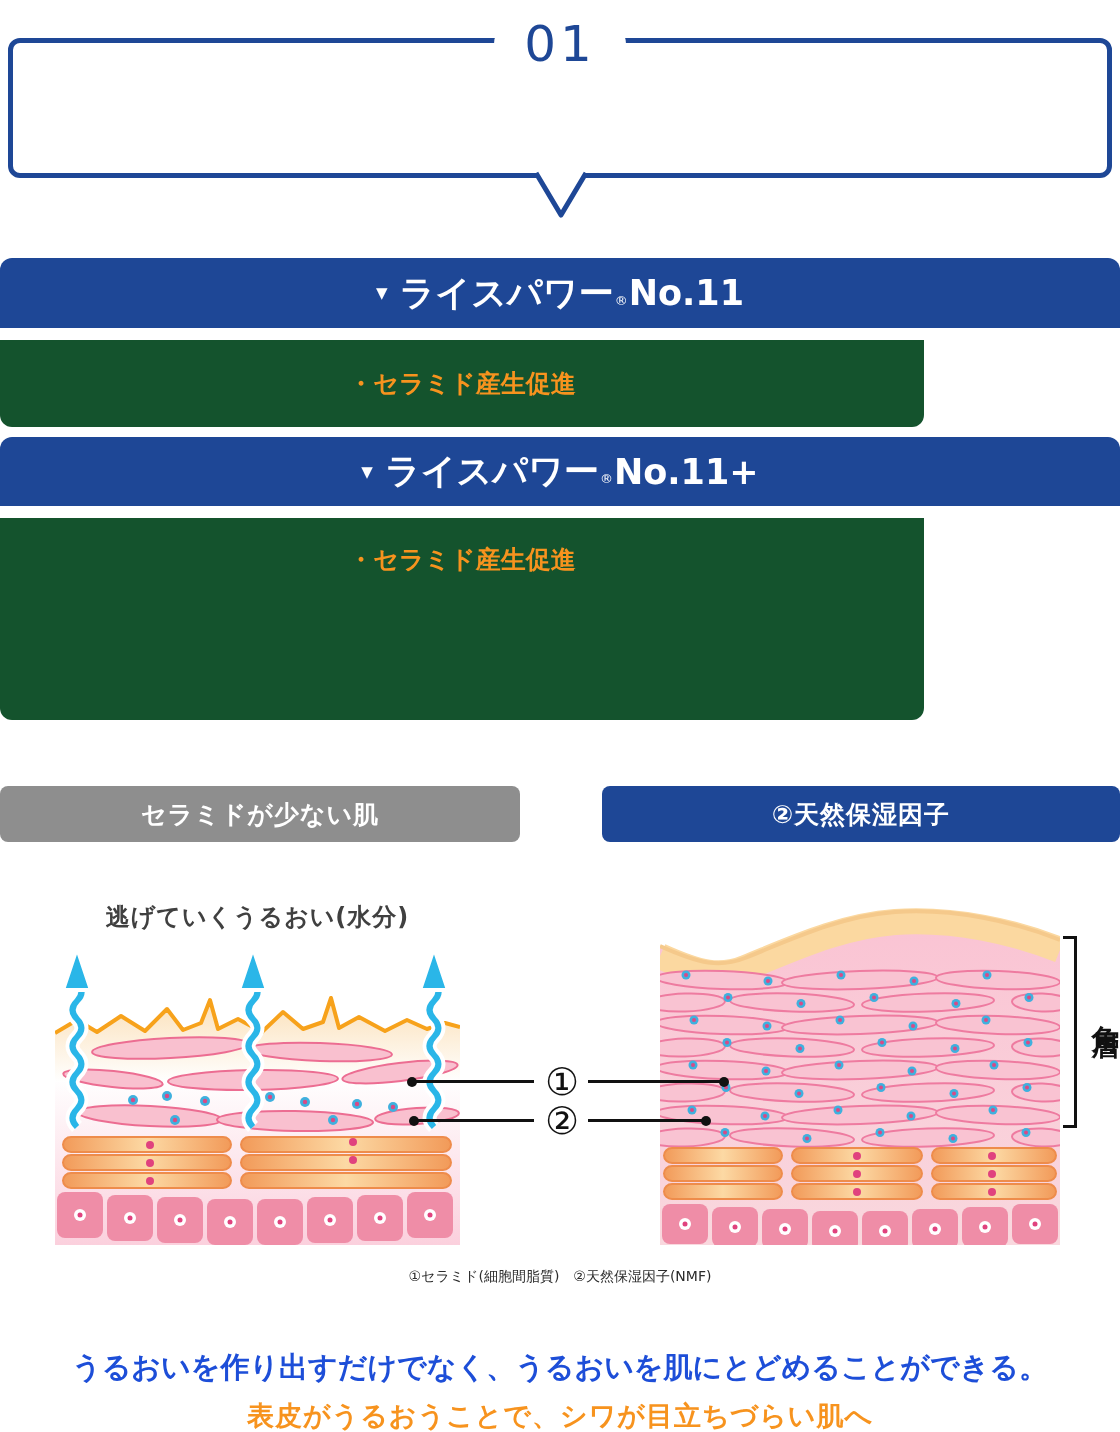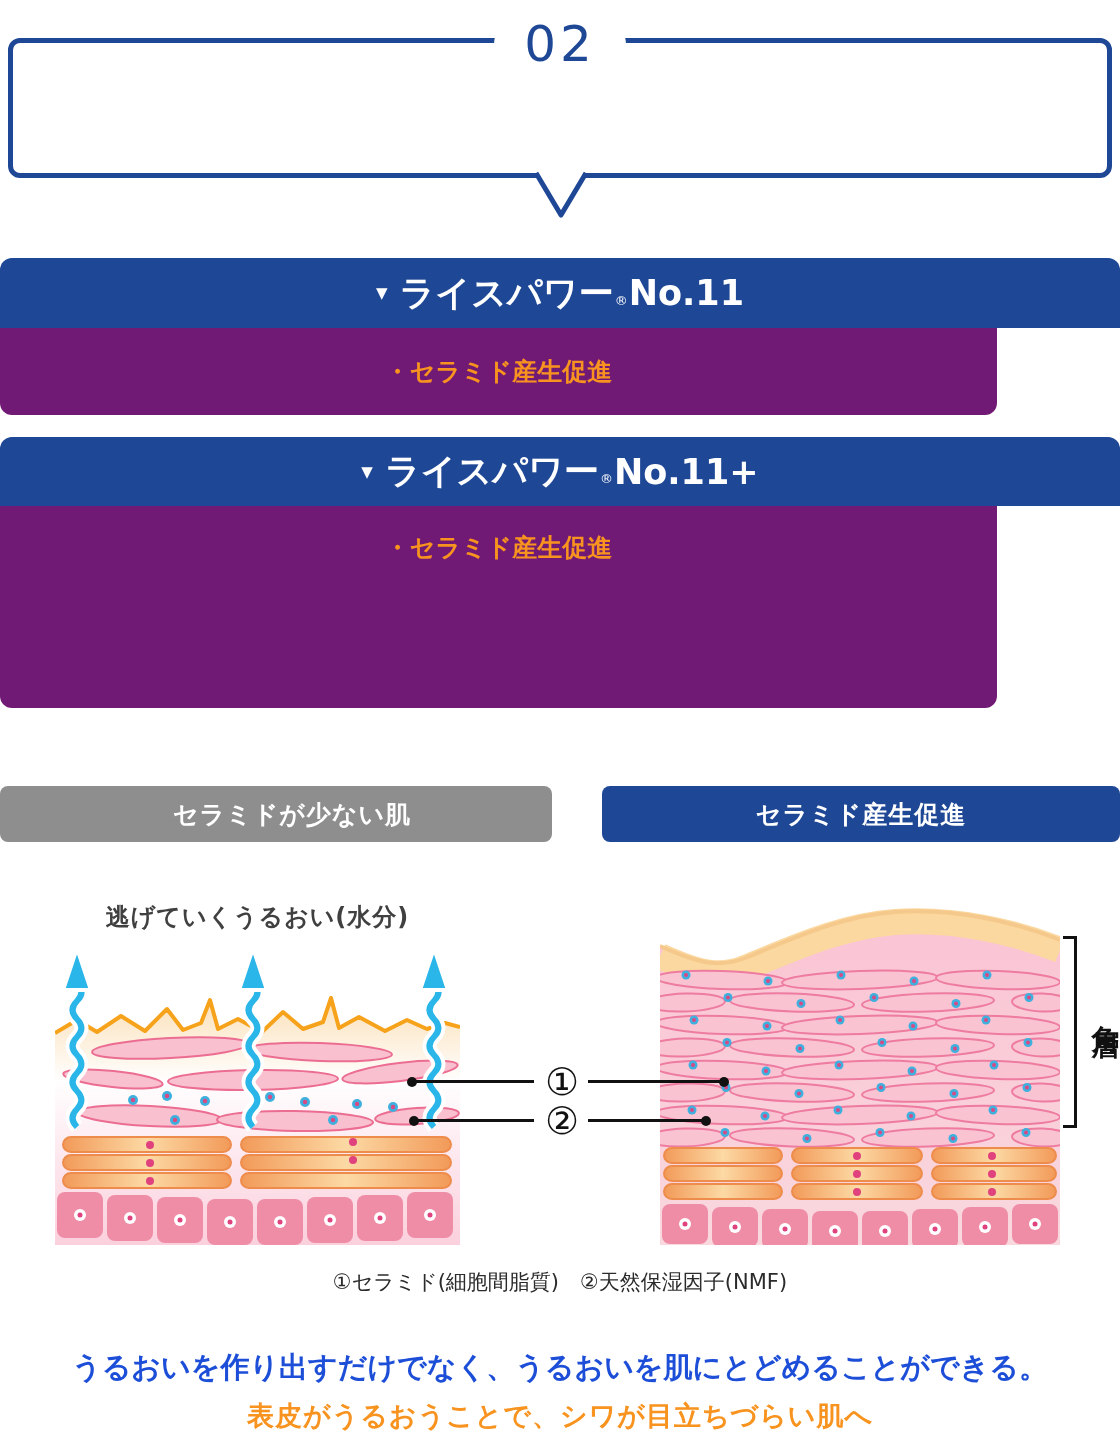--- a/index.html
+++ b/index.html
@@ -13,55 +13,55 @@
   .page-title{left:0;right:0;top:88px;text-align:center;font-size:44px;font-weight:bold;letter-spacing:7px;color:#1e4796;z-index:2;}
   .notch{left:533px;top:171px;z-index:2;}
 
   
   .card{left:0;width:1120px;}
   .card-header{width:1120px;background:#1e4796;border-radius:12px 12px 0 0;display:flex;align-items:center;justify-content:center;color:#fff;}
   .card-header .tri{font-size:15px;margin-right:12px;}
   .card-header .nm{font-size:35px;font-weight:bold;}
   .card-header .reg{font-size:13px;position:relative;top:7px;margin:0 1px;}
   .card-header .mdl{font-size:35px;font-weight:bold;}
-  .card-body{width:997px;background:#701a75;border-radius:0 0 12px 12px;box-sizing:border-box;}
+  .card-body{width:924px;background:#14532d;border-radius:0 0 12px 12px;box-sizing:border-box;margin-top:12px;}
   .bullet{color:#f7931e;font-size:25px;font-weight:bold;text-align:center;line-height:30px;}
 
   
   .cmp{height:56px;border-radius:8px;display:flex;align-items:center;justify-content:center;color:#fff;font-size:25px;font-weight:bold;letter-spacing:1px;}
-  .cmp-left{left:0;top:786px;width:520px;background:#8e8e8e;padding-left:32px;}
+  .cmp-left{left:0;top:786px;width:520px;background:#8e8e8e;}
   .cmp-right{left:602px;top:786px;width:518px;background:#1e4796;}
 
   .escape-caption{left:55px;top:901px;width:405px;text-align:center;color:#404040;font-size:24px;font-weight:bold;letter-spacing:1px;}
 
   
   .cline{height:3px;background:#111;}
   .cdot{width:10px;height:10px;border-radius:50%;background:#111;}
   .marker{width:52px;text-align:center;font-size:38px;line-height:40px;color:#111;}
 
   
   .bracket{left:1063px;top:936px;width:14px;height:192px;border-top:3px solid #111;border-right:3px solid #111;border-bottom:3px solid #111;box-sizing:border-box;}
   .bracket-label{left:1086px;top:1002px;writing-mode:vertical-rl;font-size:28px;font-weight:bold;color:#111;letter-spacing:8px;}
 
-  .legend{left:0;right:0;top:1268px;text-align:center;font-size:21px;color:#2b2b2b;}
+  .legend{left:0;right:0;top:1268px;text-align:center;font-size:14px;color:#2b2b2b;}
   .closing1{left:0;right:0;top:1348px;text-align:center;font-size:29px;font-weight:bold;color:#1d4ed8;}
   .closing2{left:0;right:0;top:1398px;text-align:center;font-size:27px;font-weight:bold;color:#f7931e;letter-spacing:1px;}
 </style>
 </head>
 <body>
 
 <div id="stage">
 
   <div class="abs title-box"></div>
   <svg class="abs notch" width="56" height="48">
     <polygon points="3,2 53,2 28,44" fill="#fff"></polygon>
     <path d="M3,2 L28,44 L53,2" fill="none" stroke="#1e4796" stroke-width="5" stroke-linejoin="round"></path>
   </svg>
   <div class="abs badge">
-    <span>02</span>
+    <span>01</span>
   </div>
 
   <div class="abs card" style="top:258px;">
     <div class="card-header" style="height:70px;">
       <span class="tri">▼</span>
       <span class="nm">ライスパワー</span>
       <span class="reg">®</span>
       <span class="mdl">No.11</span>
     </div>
     <div class="card-body" style="height:87px;display:flex;align-items:center;justify-content:center;">
@@ -75,21 +75,21 @@
       <span class="nm">ライスパワー</span>
       <span class="reg">®</span>
       <span class="mdl">No.11+</span>
     </div>
     <div class="card-body" style="height:202px;padding-top:27px;display:flex;flex-direction:column;gap:25px;">
       <div class="bullet">・セラミド産生促進</div>
     </div>
   </div>
 
   <div class="abs cmp cmp-left">セラミドが少ない肌</div>
-  <div class="abs cmp cmp-right">セラミド産生促進</div>
+  <div class="abs cmp cmp-right">②天然保湿因子</div>
 
   <div class="abs escape-caption">逃げていくうるおい(水分)</div>
 
   <svg class="abs" style="left:55px;top:930px;" width="405" height="315" viewBox="0 0 405 315">
     <defs>
       <linearGradient id="peach" x1="0" y1="0" x2="0" y2="1">
         <stop offset="0" stop-color="#fbe0b8"></stop>
           <stop offset="1" stop-color="#ffffff"></stop>
       </linearGradient>
       <linearGradient id="skinL" x1="0" y1="0" x2="0" y2="1">

